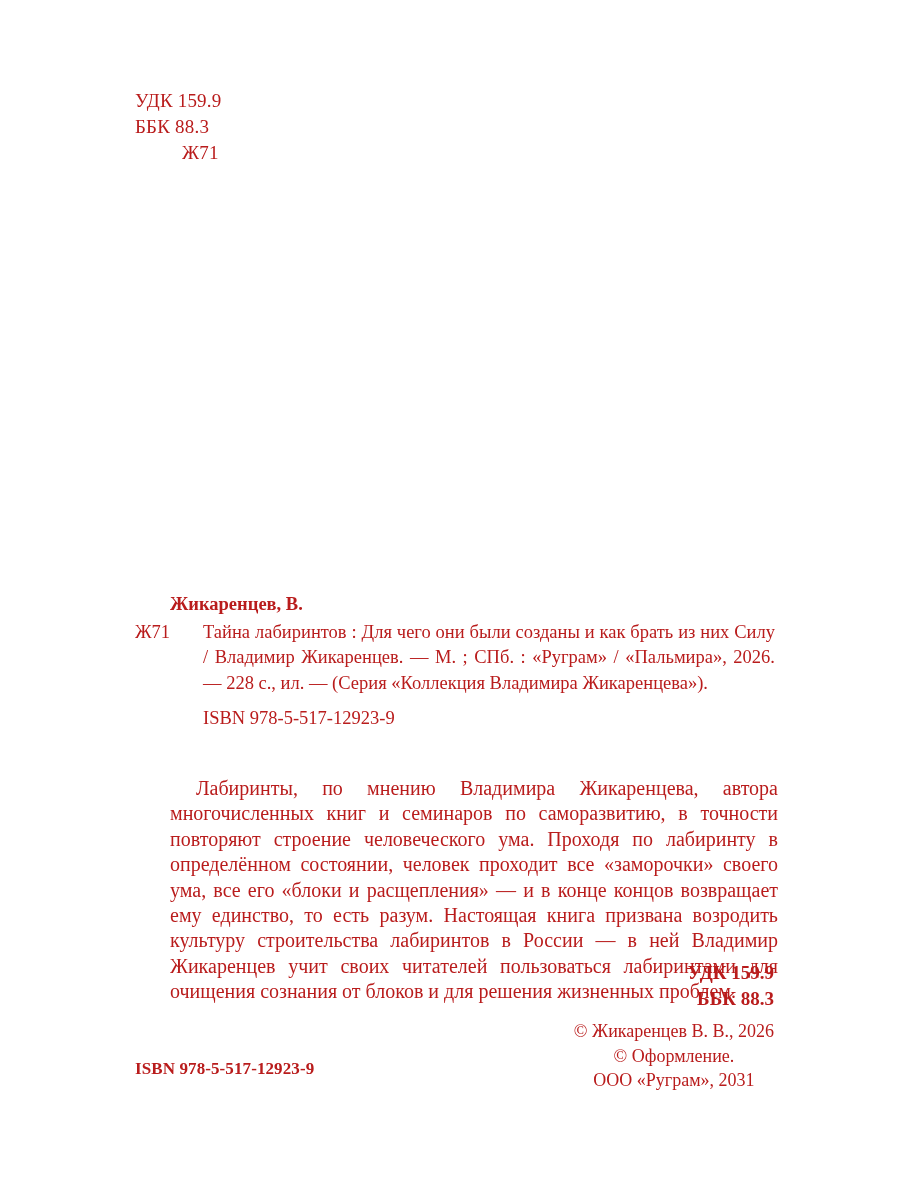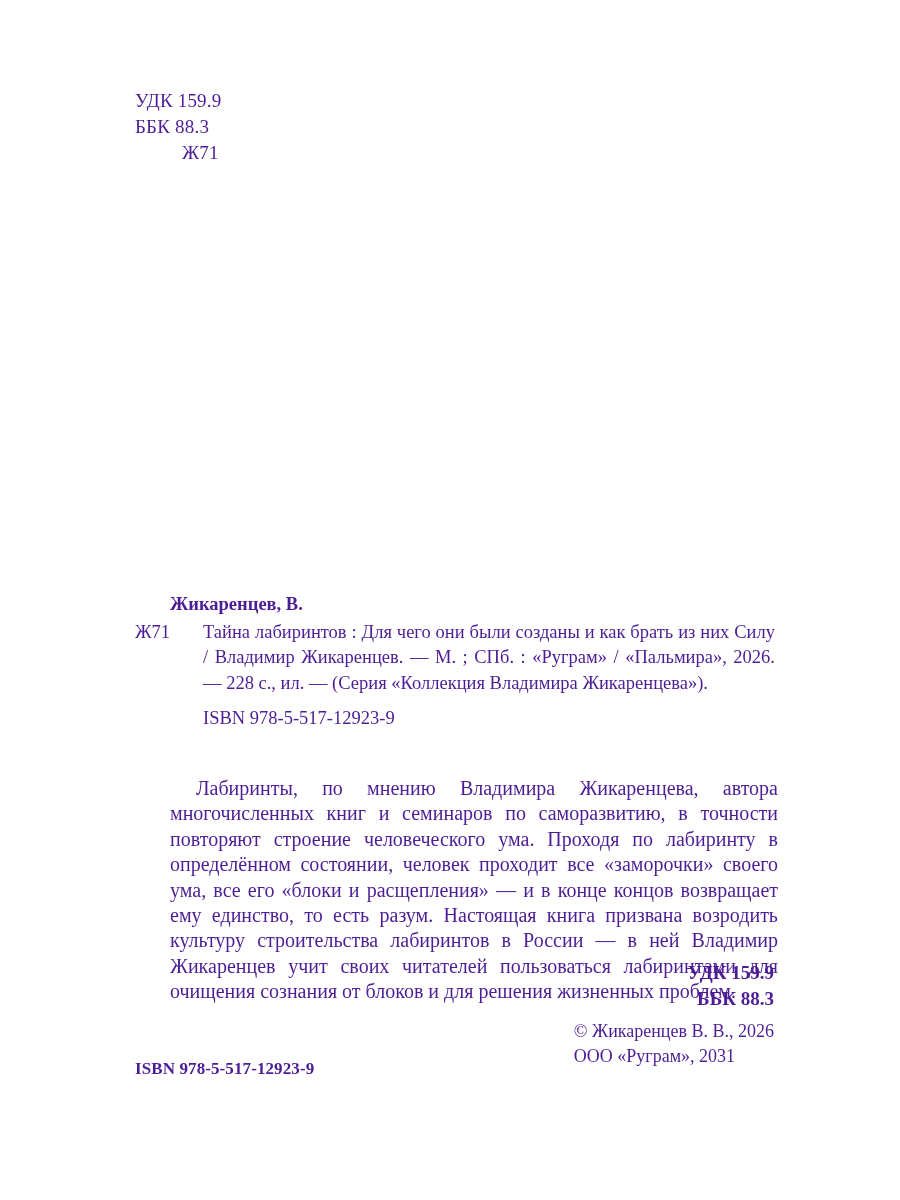--- a/index.html
+++ b/index.html
@@ -6,21 +6,21 @@
     margin: 0;
     padding: 0;
     background: #ffffff;
   }
   .page {
     position: relative;
     width: 900px;
     height: 1200px;
     background: #ffffff;
     font-family: "Liberation Serif", serif;
-    color: #4c1d95;
+    color: #b91c1c;
     overflow: hidden;
   }
 
   
   .udk-block {
     position: absolute;
     left: 135px;
     top: 88px;
     font-size: 19px;
     line-height: 26px;
@@ -92,21 +92,21 @@
     font-weight: bold;
     font-size: 19px;
     line-height: 26px;
   }
 
   
   .copyright {
     position: absolute;
     right: 126px;
     top: 1019px;
-    text-align: left;
+    text-align: center;
     font-size: 18px;
     line-height: 24.5px;
   }
 
   
   .isbn-foot {
     position: absolute;
     left: 135px;
     top: 1059px;
     font-weight: bold;
@@ -137,18 +137,19 @@
 
   <div class="annotation">Лабиринты, по мнению Владимира Жикаренцева, автора многочисленных книг и семинаров по саморазвитию, в точности повторяют строение человеческого ума. Проходя по лабиринту в определённом состоянии, человек проходит все «заморочки» своего ума, все его «блоки и расщепления» — и в конце концов возвращает ему единство, то есть разум. Настоящая книга призвана возродить культуру строительства лабиринтов в России — в ней Владимир Жикаренцев учит своих читателей пользоваться лабиринтами для очищения сознания от блоков и для решения жизненных проблем.</div>
 
   <div class="udk-repeat">
     <div>УДК 159.9</div>
     <div>ББК 88.3</div>
   </div>
 
   <div class="copyright">
     <div>© Жикаренцев В. В., 2026</div>
+    <div>© Оформление.</div>
     <div>ООО «Руграм», 2031</div>
   </div>
 
   <div class="isbn-foot">ISBN 978-5-517-12923-9</div>
 
 </div>
 
 </body></html>

